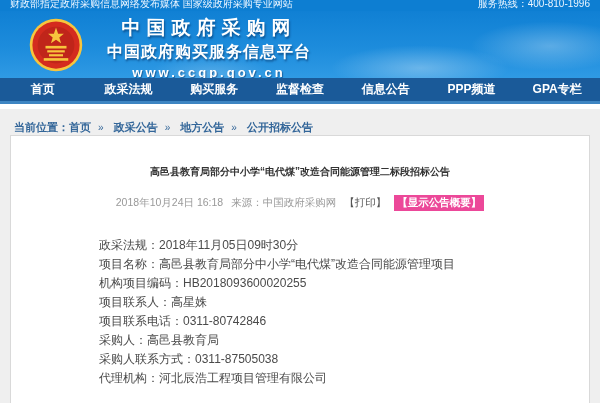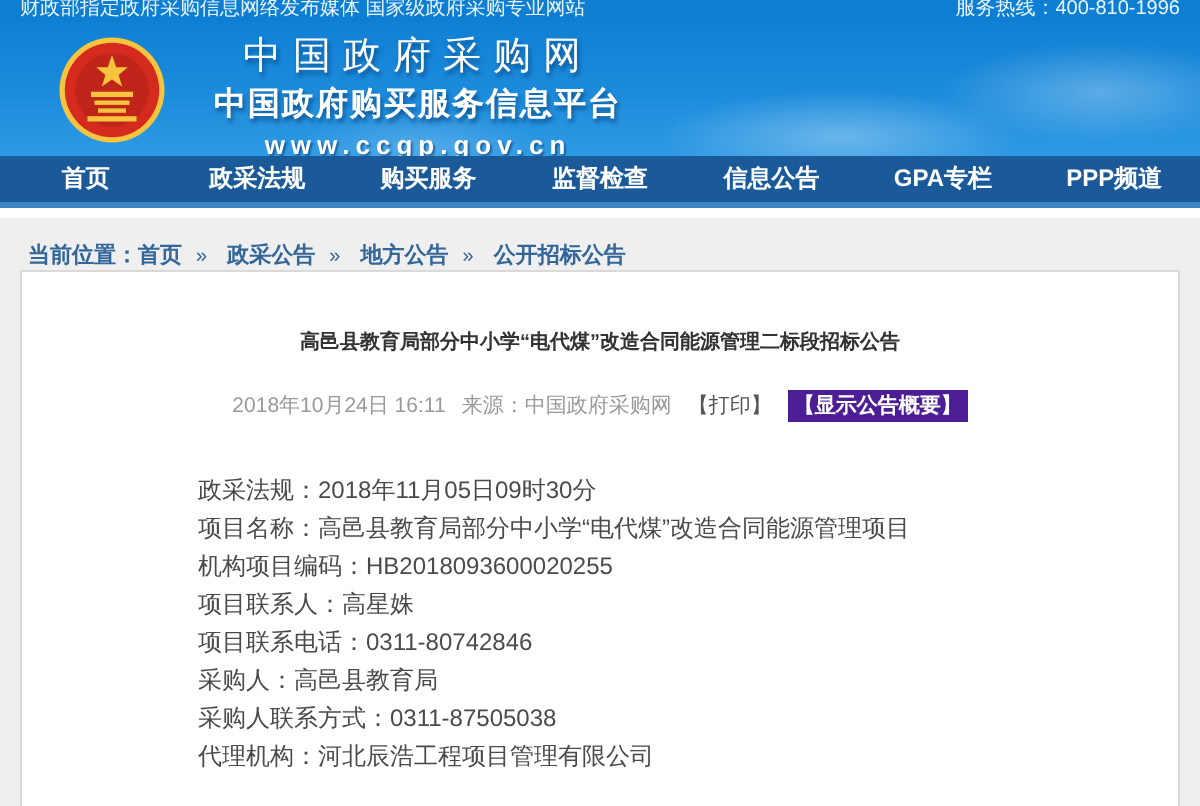--- a/index.html
+++ b/index.html
@@ -25,21 +25,21 @@
   .cloud{position:absolute;border-radius:50%;pointer-events:none;}
   .cloud.c1{width:180px;height:46px;left:330px;top:34px;
     background:radial-gradient(ellipse at center,rgba(255,255,255,.30),rgba(255,255,255,0) 70%);}
   .cloud.c2{width:160px;height:50px;left:470px;top:10px;
     background:radial-gradient(ellipse at center,rgba(255,255,255,.28),rgba(255,255,255,0) 70%);}
   .cloud.c3{width:120px;height:36px;left:150px;top:44px;
     background:radial-gradient(ellipse at center,rgba(255,255,255,.18),rgba(255,255,255,0) 70%);}
   .emblem{position:absolute;left:28px;top:6px;width:56px;height:56px;}
   .logo-text{position:absolute;left:94px;top:4px;width:230px;text-align:center;color:#fff;}
   .logo-line1{
-    font-size:19px;font-weight:normal;letter-spacing:6px;white-space:nowrap;
+    font-size:19px;font-weight:bold;letter-spacing:6px;white-space:nowrap;
     text-shadow:1px 2px 2px rgba(0,40,90,.55);
   }
   .logo-line2{
     font-size:16px;font-weight:bold;letter-spacing:1px;white-space:nowrap;
     text-shadow:1px 2px 2px rgba(0,40,90,.55);margin-top:1px;
   }
   .logo-line3{
     font-size:13px;font-weight:bold;letter-spacing:3px;white-space:nowrap;
     text-shadow:1px 1px 1px rgba(0,40,90,.5);margin-top:2px;
   }
@@ -69,21 +69,21 @@
   .article-title{
     margin:26px 20px 0 20px;text-align:center;
     font-size:10px;font-weight:bold;color:#333;line-height:20px;
   }
   .meta{
     margin-top:13px;text-align:center;font-size:10.5px;color:#999;
     display:flex;justify-content:center;align-items:center;gap:8px;
   }
   .meta .print{color:#555;text-decoration:none;cursor:pointer;}
   .meta .summary-badge{
-    background:#4c1d95;color:#fff;padding:1px 3px;cursor:pointer;
+    background:#ec4899;color:#fff;padding:1px 3px;cursor:pointer;
     text-decoration:none;font-weight:bold;
   }
   .fields{margin:25px 0 0 88px;}
   .fields .line{
     font-size:12px;color:#4a4a4a;line-height:19px;white-space:nowrap;
   }
 </style>
 </head>
 <body>
 
@@ -120,23 +120,23 @@
     <a>首页</a>
 
     <a>政采法规</a>
 
     <a>购买服务</a>
 
     <a>监督检查</a>
 
     <a>信息公告</a>
 
+    <a>PPP频道</a>
+
     <a>GPA专栏</a>
-
-    <a>PPP频道</a>
   </nav>
 
 <div class="crumb-strip"></div>
 
 <div class="breadcrumb">
   <span class="prefix">当前位置：</span>
   <span>
     
   
       <a>首页</a><span class="sep">»</span>
@@ -145,21 +145,21 @@
     
       <a>地方公告</a><span class="sep">»</span>
     
       <a>公开招标公告</a><span class="sep"></span>
     </span>
 </div>
 
 <div class="card">
   <h1 class="article-title">高邑县教育局部分中小学“电代煤”改造合同能源管理二标段招标公告</h1>
   <div class="meta">
-    <span>2018年10月24日 16:11</span>
+    <span>2018年10月24日 16:18</span>
     <span>来源：中国政府采购网</span>
     <a class="print">【打印】</a>
     <a class="summary-badge">【显示公告概要】</a>
   </div>
   <div class="fields">
 
       <div class="line">政采法规：2018年11月05日09时30分</div>
 
       <div class="line">项目名称：高邑县教育局部分中小学“电代煤”改造合同能源管理项目</div>
 

